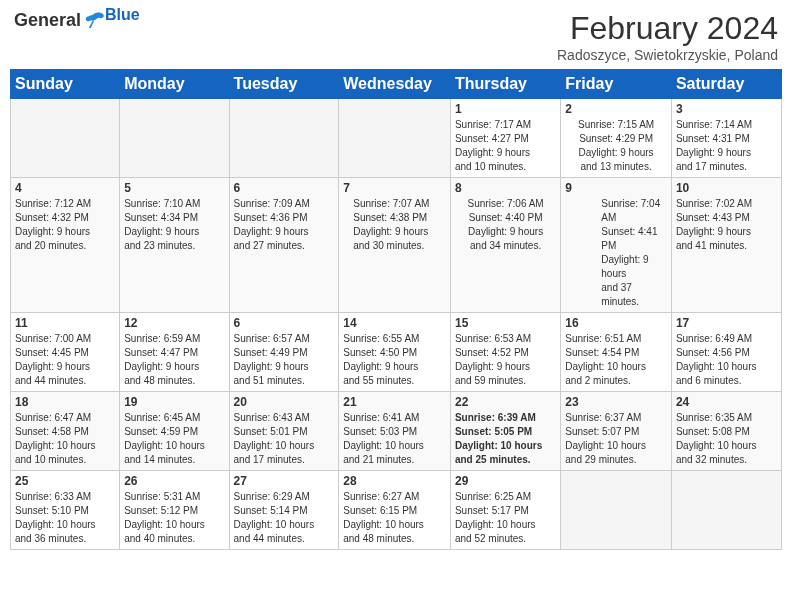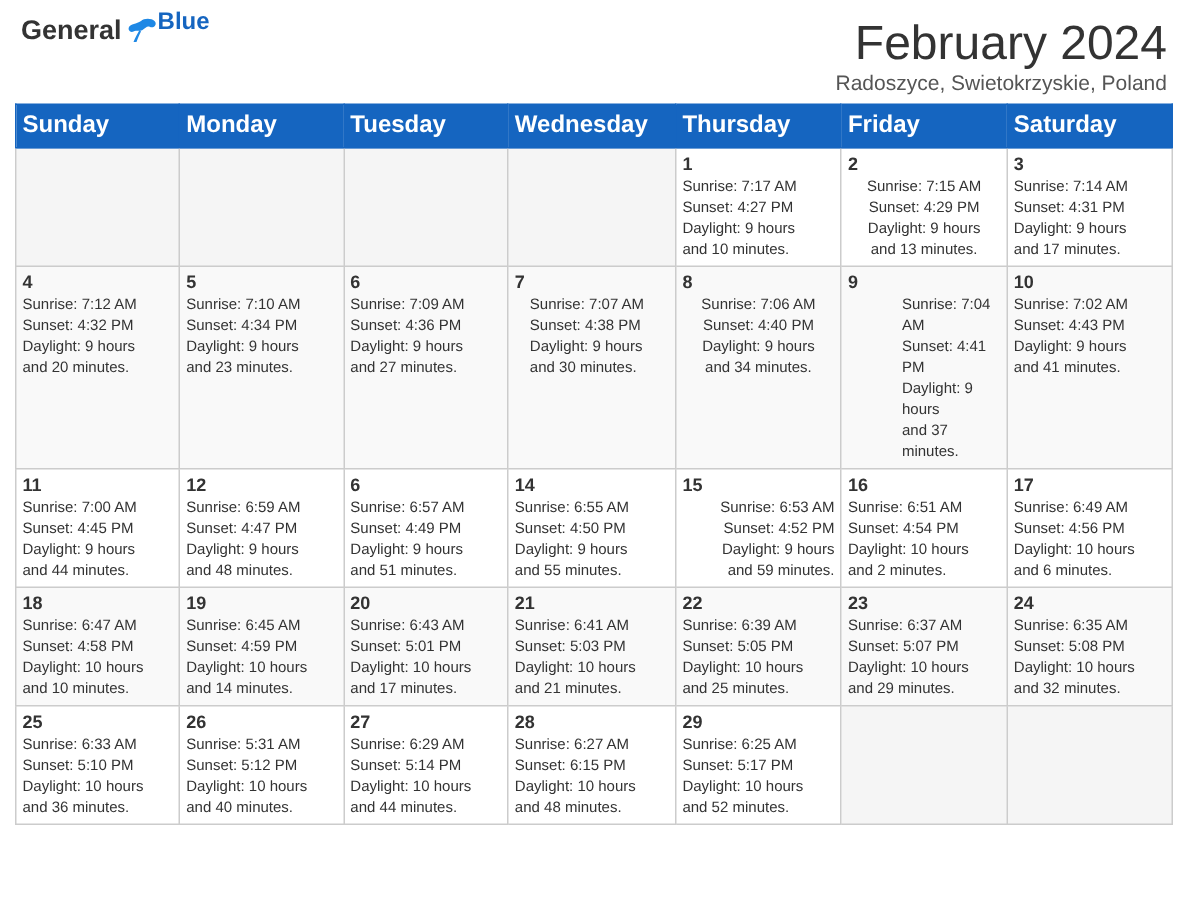--- a/index.html
+++ b/index.html
@@ -218,21 +218,21 @@
         </td>
         <td>
           <span class="day-number">14</span>
           <div class="day-info" style="white-space: pre-line;">Sunrise: 6:55 AM
 Sunset: 4:50 PM
 Daylight: 9 hours
 and 55 minutes.</div>
         </td>
         <td>
           <span class="day-number">15</span>
-          <div class="day-info" style="white-space: pre-line; text-align: right;">Sunrise: 6:53 AM
+          <div class="day-info" style="white-space: pre-line;">Sunrise: 6:53 AM
 Sunset: 4:52 PM
 Daylight: 9 hours
 and 59 minutes.</div>
         </td>
         <td>
           <span class="day-number">16</span>
           <div class="day-info" style="white-space: pre-line;">Sunrise: 6:51 AM
 Sunset: 4:54 PM
 Daylight: 10 hours
 and 2 minutes.</div>
@@ -269,21 +269,21 @@
         </td>
         <td>
           <span class="day-number">21</span>
           <div class="day-info" style="white-space: pre-line;">Sunrise: 6:41 AM
 Sunset: 5:03 PM
 Daylight: 10 hours
 and 21 minutes.</div>
         </td>
         <td>
           <span class="day-number">22</span>
-          <div class="day-info" style="white-space: pre-line;">Sunrise: 6:39 AM
+          <div class="day-info" style="white-space: pre-line; font-weight: bold;">Sunrise: 6:39 AM
 Sunset: 5:05 PM
 Daylight: 10 hours
 and 25 minutes.</div>
         </td>
         <td>
           <span class="day-number">23</span>
           <div class="day-info" style="white-space: pre-line;">Sunrise: 6:37 AM
 Sunset: 5:07 PM
 Daylight: 10 hours
 and 29 minutes.</div>

